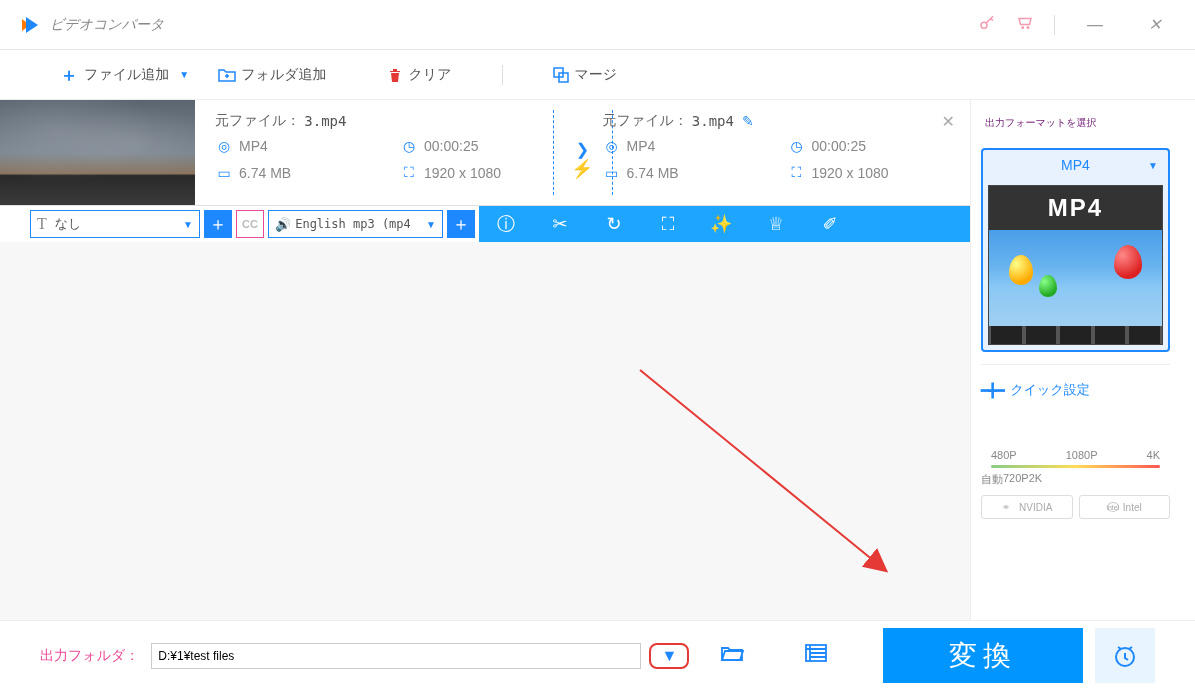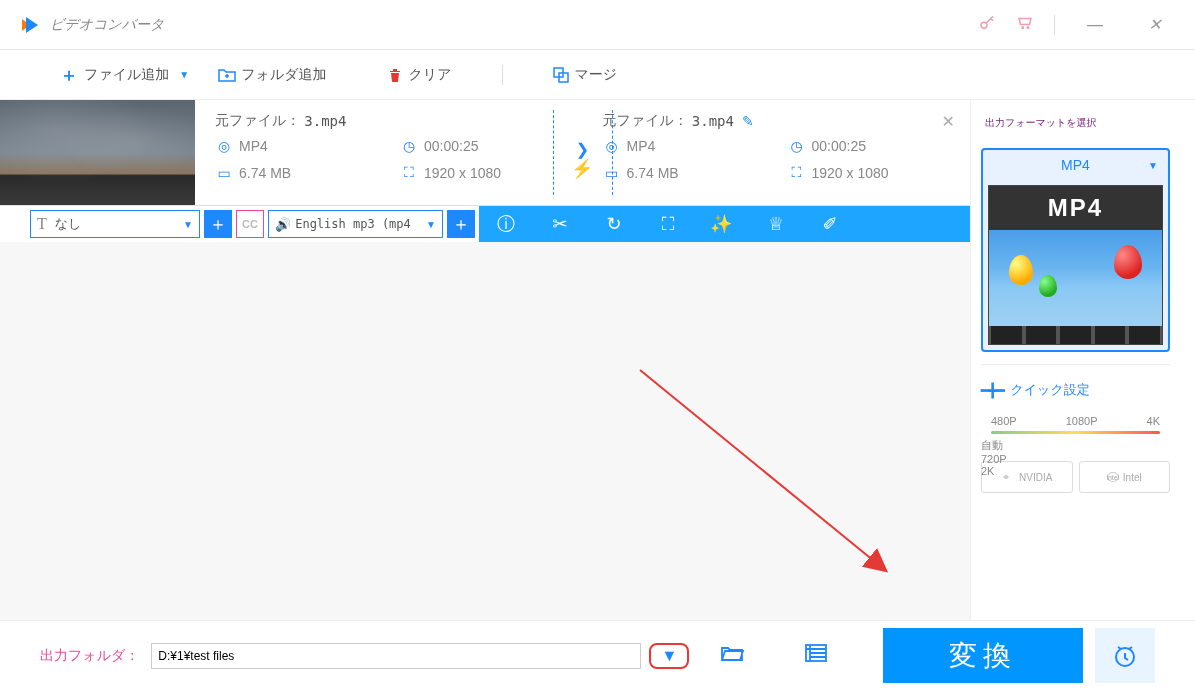--- a/index.html
+++ b/index.html
@@ -66,26 +66,26 @@
 .mp4-pic { flex:1; background:linear-gradient(to bottom,#4a9de8 0%,#6ab5f0 40%,#8ac8f5 60%,#a0d0f0 100%); position:relative; overflow:hidden; }
 .balloon { position:absolute; width:24px; height:30px; border-radius:50% 50% 50% 50% / 60% 60% 40% 40%; }
 .b1 { background:radial-gradient(circle at 30% 30%,#ff8,#fa0 70%); left:20px; top:25px; }
 .b2 { background:radial-gradient(circle at 30% 30%,#f88,#d22 70%); right:20px; top:15px; width:28px; height:34px; }
 .b3 { background:radial-gradient(circle at 30% 30%,#8f8,#2a2 70%); left:50px; top:45px; width:18px; height:22px; }
 .film-strip { height:18px; background:#222; display:flex; }
 .film-hole { flex:1; border-left:2px solid #555; border-right:2px solid #555; }
 
 .side-btn { height:34px; border:1px solid #cce4ff; background:#f0f8ff; display:flex; align-items:center; justify-content:center; gap:8px; color:#1e88ff; font-size:13px; cursor:pointer; border-radius:2px; }
 .quick-title { display:flex; align-items:center; gap:6px; color:#1e88ff; font-size:13px; padding:4px 0; }
-.res-slider { position:relative; height:34px; }
+.res-slider { position:relative; height:34px;margin-top:34px; }
 .res-labels { display:flex; justify-content:space-between; font-size:11px; color:#888; padding:0 10px; }
-.res-labels2 { display:flex; justify-content:space-between; font-size:11px; color:#888; padding:0 0px;flex-direction:column; }
+.res-labels2 { display:flex; justify-content:flex-start; font-size:11px; color:#888; padding:0 0px; }
 .res-track { height:3px; background:linear-gradient(to right,#8c8 0%,#fd5 50%,#f55 100%); margin:4px 10px; border-radius:2px; }
 .hw-row { display:flex; gap:6px; }
-.hw-chip { flex:1; height:32px; border:1px solid #ddd; border-radius:3px; display:flex; align-items:center; justify-content:center; font-size:10px; color:#aaa; gap:4px; }
+.hw-chip { flex:1; height:24px; border:1px solid #ddd; border-radius:3px; display:flex; align-items:center; justify-content:center; font-size:10px; color:#aaa; gap:4px; }
 
 .bottom-bar { height:70px; display:flex; align-items:center; padding:0 40px; gap:12px; border-top:1px solid #eee; }
 .out-label { font-size:14px; color:#ec4899; }
 .out-path { flex:0 0 490px; height:26px; border:1px solid #ccc; padding:0 6px; font-size:12px; display:flex; align-items:center; }
 .path-dd { width:40px; height:26px; border:2.5px solid #e53935; border-radius:8px; display:flex; align-items:center; justify-content:center; color:#1e88ff; cursor:pointer; margin-left:-4px; }
 .bot-ic { color:#1e88ff; font-size:20px; cursor:pointer; margin-left:20px; }
 .convert-btn { width:200px; height:55px; background:#0095ff; color:#fff; font-size:28px; display:flex; align-items:center; justify-content:center; cursor:pointer; margin-left:auto; letter-spacing:6px; }
 .clock-btn { width:60px; height:55px; background:#e8f4ff; display:flex; align-items:center; justify-content:center; color:#1e88ff; font-size:22px; cursor:pointer; }
 
 svg { overflow:visible; }

